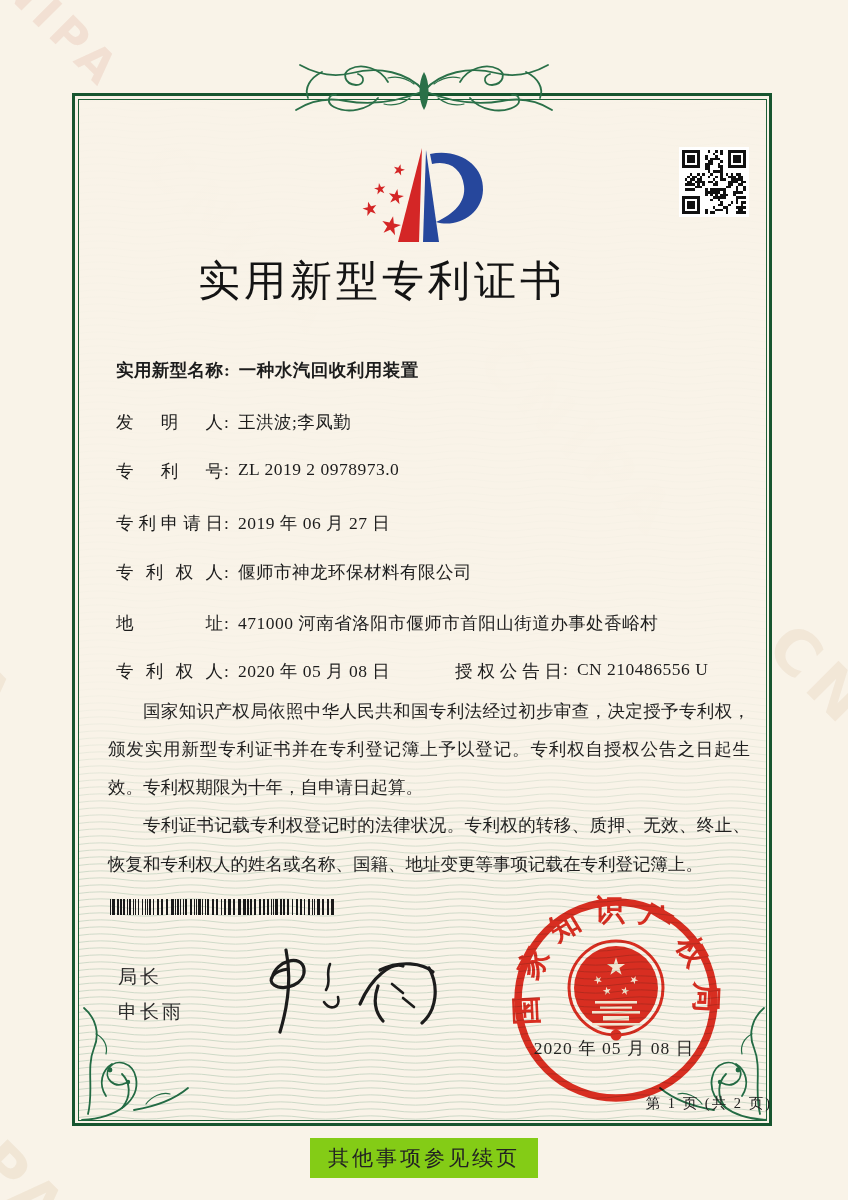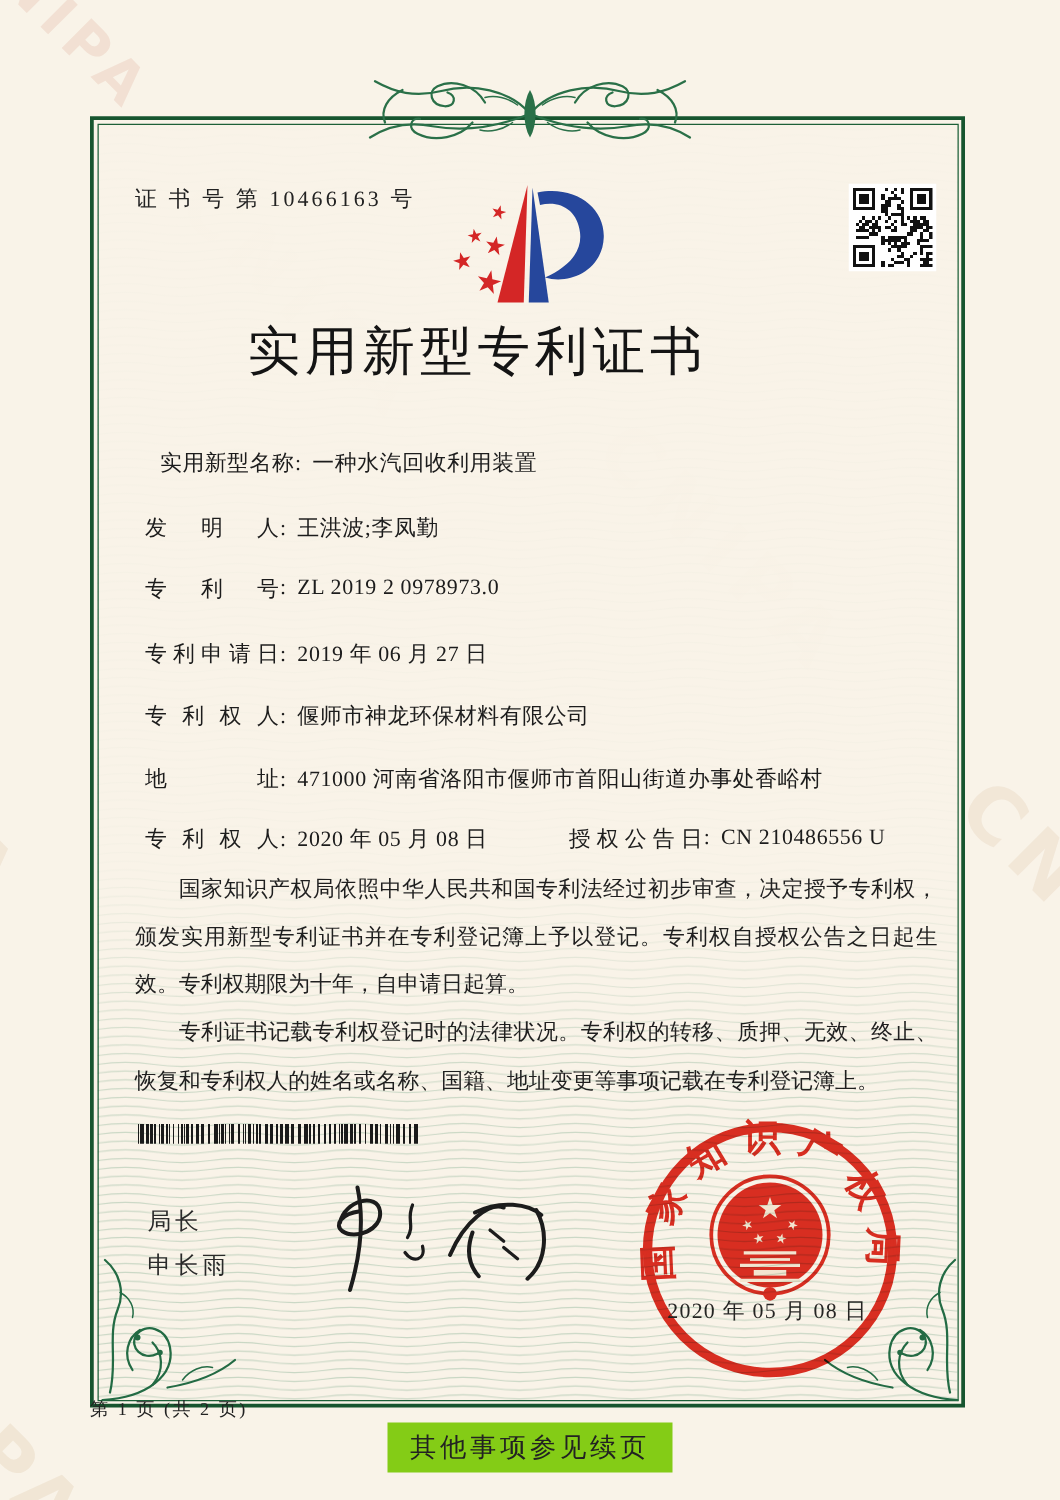--- a/index.html
+++ b/index.html
@@ -29,38 +29,38 @@
   .qr{position:absolute;left:679px;top:147px;width:70px;height:70px;background:#ffffff;
       padding:3px;box-sizing:border-box;z-index:2;}
   .title{position:absolute;left:0;top:253px;width:764px;text-align:center;font-size:42px;
          letter-spacing:4px;color:#141414;z-index:2;font-weight:500;}
   
   .frow{position:absolute;font-size:17.5px;color:#1c1c1c;white-space:nowrap;z-index:2;}
   .flabel{display:inline-block;width:107px;text-align:justify;text-align-last:justify;
           letter-spacing:0;vertical-align:top;}
   .fcolon{margin-left:1px;}
   .fvalue{margin-left:9px;letter-spacing:0.5px;}
-  .r0{left:128px;top:358px;} .r1{left:116px;top:410px;} .r2{left:116px;top:459px;}
+  .r0{left:116px;top:358px;font-weight:bold;} .r1{left:116px;top:410px;} .r2{left:116px;top:459px;}
   .r3{left:116px;top:511px;} .r4{left:116px;top:560px;} .r5{left:116px;top:611px;}
   .r6{left:116px;top:659px;} .r6b{left:455px;top:659px;}
   
   .body-text{position:absolute;left:108px;top:692px;width:642px;font-size:17.5px;
              line-height:2.18;text-align:justify;color:#1f1f1f;z-index:2;}
   .body-text p{margin:0;text-indent:2em;}
   
   .barcode{position:absolute;left:110px;top:899px;width:226px;height:16px;z-index:2;}
   .sig-title{position:absolute;left:118px;top:964px;font-family:"Liberation Sans",sans-serif;
              font-size:19px;letter-spacing:3px;color:#2a2a2a;z-index:2;}
   .sig-name{position:absolute;left:118px;top:999px;font-family:"Liberation Sans",sans-serif;
             font-size:19px;letter-spacing:3px;color:#2a2a2a;z-index:2;}
   .signature{position:absolute;left:242px;top:936px;width:205px;height:104px;z-index:2;}
   .seal{position:absolute;left:504px;top:888px;width:224px;height:224px;z-index:3;
         mix-blend-mode:multiply;opacity:0.95;}
-  .page-info{position:absolute;left:72px;top:1094px;width:700px;text-align:left;
-             font-size:14.5px;letter-spacing:2px;color:#222;z-index:2;margin-top:24px;}
+  .page-info{position:absolute;left:72px;top:1094px;width:700px;text-align:right;
+             font-size:14.5px;letter-spacing:2px;color:#222;z-index:2;}
   .cont-note{position:absolute;left:0;top:1138px;width:848px;text-align:center;z-index:2;}
   .cont-note span{display:inline-block;background:#84cc16;padding:6px 18px;font-size:21px;
                   letter-spacing:3px;color:#222;}
 </style>
 </head>
 <body>
 
 <svg width="0" height="0" style="position:absolute" aria-hidden="true">
   <defs>
     <polygon id="star5" points="0,-1 0.225,-0.309 0.951,-0.309 0.363,0.118 0.588,0.809 0,0.382 -0.588,0.809 -0.363,0.118 -0.951,-0.309 -0.225,-0.309"></polygon>
@@ -122,21 +122,20 @@
       </g>
     <path d="M160,12 C166,22 166,40 160,50 C154,40 154,22 160,12" fill="#2a7048"></path>
   </svg>
   <svg class="orn-bl" viewBox="0 0 140 132">
     <use href="#cornOrn"></use>
   </svg>
   <svg class="orn-br" viewBox="0 0 140 132">
     <use href="#cornOrn" transform="translate(140,0) scale(-1,1)"></use>
   </svg>
 
-  <div class="cert-no">证 书 号 第 10466163 号</div>
 
   <svg class="logo" viewBox="0 0 142 118">
     <polygon points="70,10 46,104 67,104" fill="#d42626"></polygon>
     <polygon points="74,12 71,104 87,104" fill="#26479c"></polygon>
     <path d="M78,16 C108,10 132,28 131,52 C130,78 104,90 84,84 C102,76 114,64 112,48 C110,30 96,22 80,26 Z" fill="#26479c"></path>
     <use href="#star5" fill="#d42626" transform="translate(47,32) scale(6) rotate(15)"></use>
     <use href="#star5" fill="#d42626" transform="translate(28,51) scale(6) rotate(-10)"></use>
     <use href="#star5" fill="#d42626" transform="translate(44,59) scale(8) rotate(10)"></use>
     <use href="#star5" fill="#d42626" transform="translate(18,71) scale(7.5) rotate(-15)"></use>
     <use href="#star5" fill="#d42626" transform="translate(39,88) scale(10) rotate(12)"></use>

